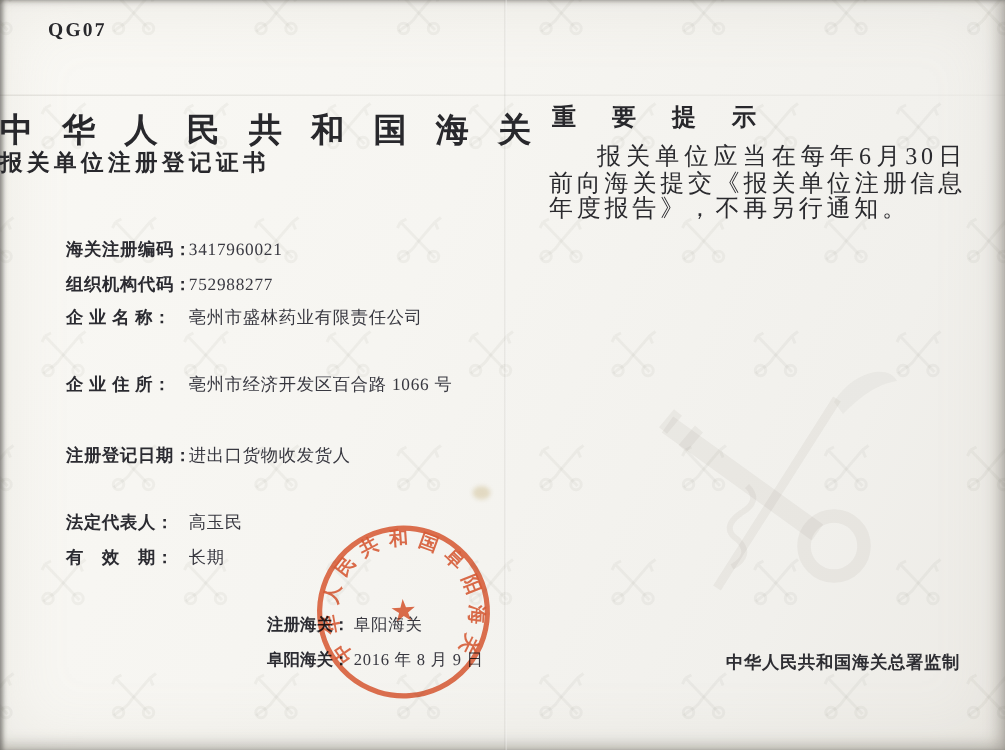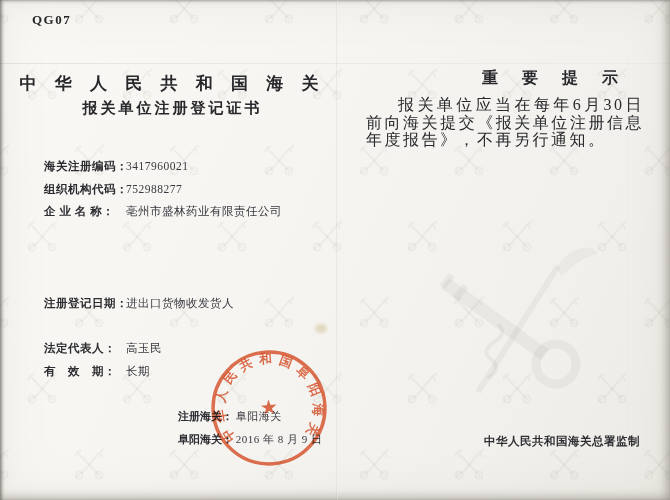--- a/index.html
+++ b/index.html
@@ -21,32 +21,32 @@
   
   .crease-v{position:absolute;left:336px;top:0;width:2px;height:100%;
     background:linear-gradient(to right,rgba(90,85,75,.10),rgba(255,255,255,.35));}
   .crease-h{position:absolute;left:0;top:63px;width:100%;height:1px;
     background:linear-gradient(to right,rgba(90,85,75,.12),rgba(90,85,75,.03));}
   .stain{position:absolute;left:315px;top:324px;width:12px;height:9px;border-radius:50%;
     background:rgba(196,176,120,.38);filter:blur(1.5px);}
   
   .form-code{left:32px;top:12px;font-weight:bold;font-size:13px;letter-spacing:1.5px;}
   .title1{left:0;top:72px;width:345px;text-align:center;font-weight:bold;
-    font-size:17px;letter-spacing:7px;}
-  .title2{left:0;top:99px;width:345px;text-align:center;font-weight:bold;
+    font-size:22px;letter-spacing:7px;}
+  .title2{left:0;top:99px;width:345px;text-align:left;font-weight:bold;
     font-size:15px;letter-spacing:3px;}
   .frow{left:44px;font-size:11.5px;}
   .flabel{display:inline-block;width:79px;font-weight:bold;letter-spacing:.5px;color:#2b2b31;}
   .fvalue{color:#383840;letter-spacing:.5px;}
   .r1{top:159px}.r2{top:182px}.r3{top:204px}.r4{top:249px}
   .r5{top:296px}.r6{top:318px}.r7{top:341px}.r8{top:364px}
   .irow{left:177px;font-size:11px;z-index:4;}
   .ilabel{display:inline-block;width:56px;font-weight:bold;color:#2b2b31;text-align:right;}
   .i1{top:409px}.i2{top:432px}
-  .notice-title{left:368px;top:68px;width:260px;text-align:right;font-weight:bold;
+  .notice-title{left:368px;top:68px;width:260px;text-align:left;font-weight:bold;
     font-size:16px;letter-spacing:10px;}
   .notice-body{position:absolute;left:366px;top:96px;width:278px;
     font-size:16px;line-height:17.5px;letter-spacing:2.5px;
     text-indent:2em;text-align:justify;white-space:normal;color:#2a2a2e;}
   .footer-line{left:484px;top:434px;font-size:11.5px;letter-spacing:.5px;font-weight:bold;color:#2e2e33;}
   
   .stamp{position:absolute;left:208px;top:347px;width:122px;height:122px;
     z-index:5;mix-blend-mode:multiply;opacity:.92;transform:rotate(-4deg);}
   
   .wm{position:absolute;left:0;top:0;width:670px;height:500px;z-index:0;}
@@ -148,20 +148,24 @@
       <span class="fvalue">3417960021</span>
     </div>
     <div class="abs frow r2">
       <span class="flabel">组织机构代码：</span>
       <span class="fvalue">752988277</span>
     </div>
     <div class="abs frow r3">
       <span class="flabel">企 业 名 称：</span>
       <span class="fvalue">亳州市盛林药业有限责任公司</span>
     </div>
+    <div class="abs frow r4">
+      <span class="flabel">企 业 住 所：</span>
+      <span class="fvalue">亳州市经济开发区百合路 1066 号</span>
+    </div>
     <div class="abs frow r5">
       <span class="flabel">注册登记日期：</span>
       <span class="fvalue">进出口货物收发货人</span>
     </div>
     <div class="abs frow r8">
       <span class="flabel">有　效　期：</span>
       <span class="fvalue">长期</span>
     </div>
     <div class="abs frow r7">
       <span class="flabel">法定代表人：</span>

